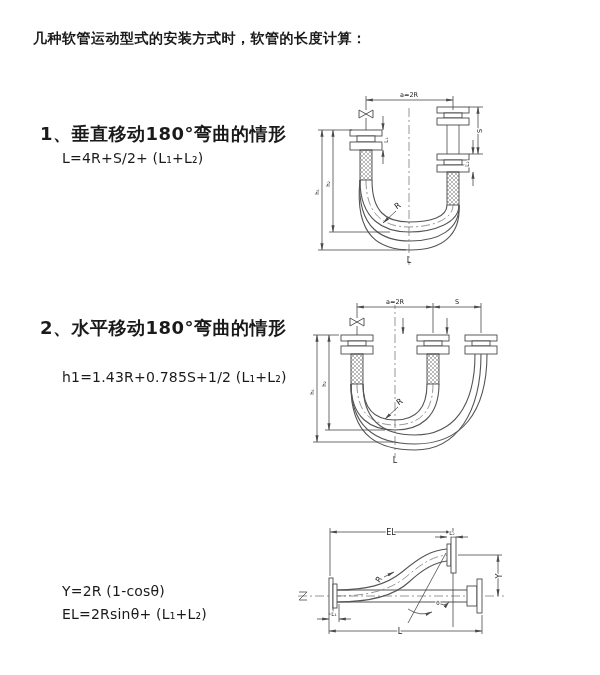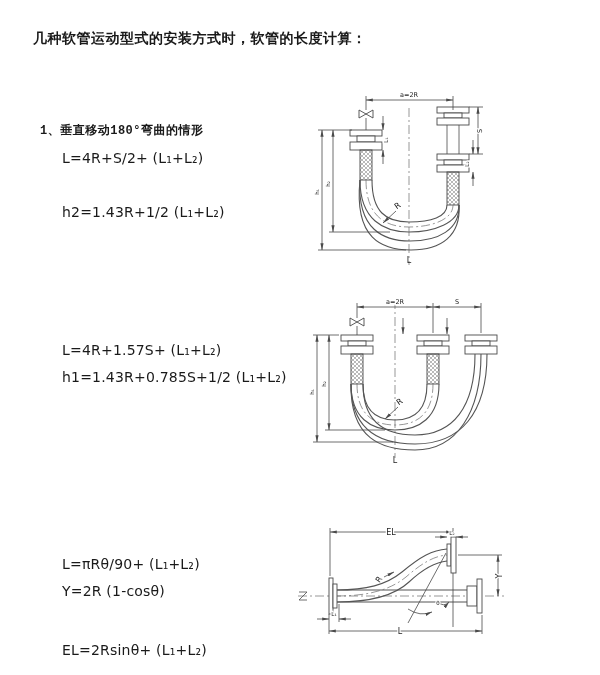--- a/index.html
+++ b/index.html
@@ -1,19 +1,19 @@
 <!DOCTYPE html>
 <html><head>
 <meta charset="utf-8">
 <style>
   html,body{margin:0;padding:0;background:#fff;}
   .page{position:relative;width:600px;height:675px;background:#ffffff;overflow:hidden;
         font-family:"DejaVu Sans","Liberation Sans",sans-serif;color:#1a1a1a;margin-top:12px;}
   .title{position:absolute;left:33px;top:18px;font-size:14px;font-weight:bold;letter-spacing:.5px;}
-  .sec-heading{position:absolute;left:40px;font-size:12px;font-weight:bold;letter-spacing:.5px;font-family:Liberation Mono, monospace;}
+  .sec-heading{position:absolute;left:40px;font-size:18px;font-weight:bold;letter-spacing:.5px;}
   .formula{position:absolute;left:62px;font-size:14px;letter-spacing:.2px;text-align:right;}
   .diag{position:absolute;}
   
   .ln{stroke:#4a4a4a;stroke-width:.8;fill:none;}
   .dim{stroke:#4a4a4a;stroke-width:.8;fill:none;}
   .hs{stroke:#555;stroke-width:1.1;fill:none;}
   .cl{stroke:#6a6a6a;stroke-width:.7;fill:none;stroke-dasharray:9 3 2 3;}
   .fit{fill:#fff;stroke:#4a4a4a;stroke-width:.9;}
   .br{stroke:#4a4a4a;stroke-width:.9;}
   text{fill:#222;font-family:"DejaVu Sans",sans-serif;}
@@ -22,28 +22,26 @@
 </style>
 </head>
 <body>
 
 <div class="page">
 
   <div class="title">几种软管运动型式的安装方式时，软管的长度计算：</div>
 
   <div class="sec-heading" style="top:110px">1、垂直移动180°弯曲的情形</div>
   <div class="formula" style="top:138px">L=4R+S/2+ (L₁+L₂)</div>
-  <div class="formula" style="top:192px">h2=1.43R+1/2 (L₁+L₂)</div>
-
-  <div class="formula" style="top:330px">L=4R+1.57S+ (L₁+L₂)</div>
+
+  <div class="sec-heading" style="top:304px">2、水平移动180°弯曲的情形</div>
   <div class="formula" style="top:357px">h1=1.43R+0.785S+1/2 (L₁+L₂)</div>
 
-  <div class="formula" style="top:544px">L=πRθ/90+ (L₁+L₂)</div>
   <div class="formula" style="top:571px">Y=2R (1-cosθ)</div>
-  <div class="formula" style="top:630px">EL=2Rsinθ+ (L₁+L₂)</div>
+  <div class="formula" style="top:594px">EL=2Rsinθ+ (L₁+L₂)</div>
 
   <svg class="diag" style="left:306px;top:72px" width="266" height="195" viewBox="0 0 266 195">
     <defs>
       <marker id="ar1" viewBox="0 0 10 10" refX="9.5" refY="5" markerWidth="9" markerHeight="9" orient="auto-start-reverse">
         <path d="M0,2.8 L10,5 L0,7.2 Z" fill="#4a4a4a"></path>
       </marker>
       <pattern id="hp1" width="4" height="4" patternUnits="userSpaceOnUse">
         <path d="M0,4 L4,0 M0,0 L4,4" stroke="#8a8a8a" stroke-width="0.6"></path>
       </pattern>
     </defs>

